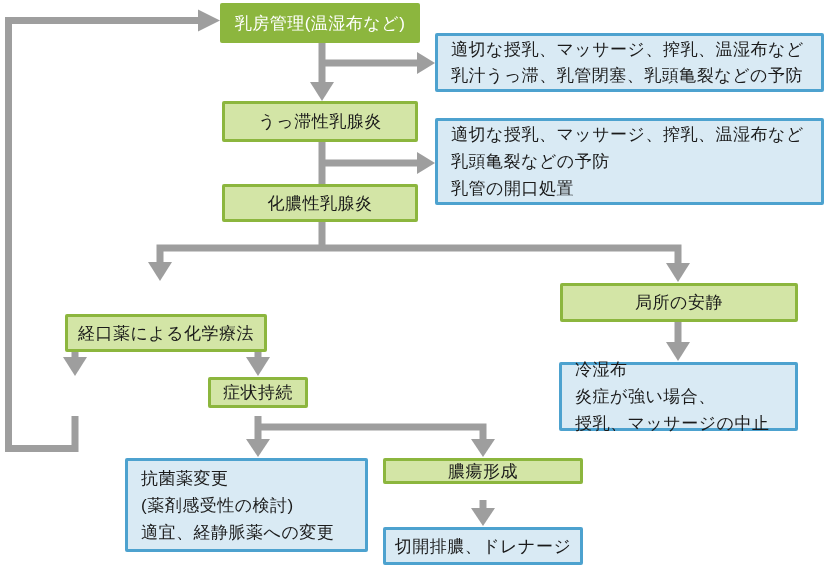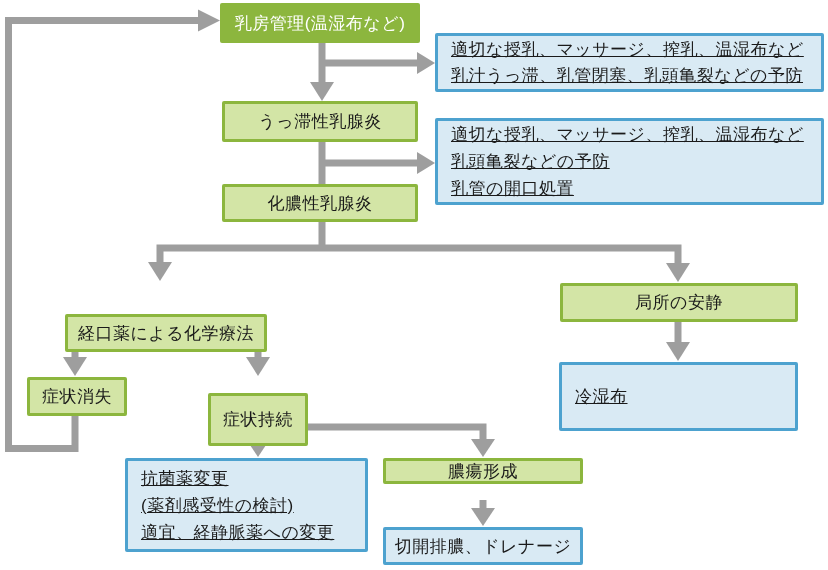--- a/index.html
+++ b/index.html
@@ -16,30 +16,30 @@
     font-size:17px;font-weight:500;letter-spacing:0.5px;
     box-sizing:border-box;text-align:center;border-radius:2px;
   }
   .node.header{background:#8CB63E;color:#ffffff;border:none;}
   .node.green{background:#D3E5A6;border:3px solid #8CB63E;}
   .node.blue{background:#D9EAF4;border:3px solid #4DA2CF;}
   .note{
     position:absolute;display:flex;flex-direction:column;justify-content:center;
     background:#D9EAF4;border:3px solid #4DA2CF;border-radius:2px;
     box-sizing:border-box;font-size:17px;font-weight:500;letter-spacing:0.5px;
-    padding:4px 6px 4px 13px;line-height:27px;text-decoration:underline;
+    padding:4px 6px 4px 13px;line-height:27px;
   }
   
   #n-management{left:220px;top:3px;width:200px;height:40px;}
   #n-stasis{left:222px;top:101px;width:196px;height:41px;}
   #n-suppurative{left:222px;top:184px;width:196px;height:38px;text-align:right;}
   #n-oral-chemo{left:65px;top:282px;width:202px;height:38px;margin-top:32px;}
   #n-local-rest{left:560px;top:283px;width:238px;height:39px;}
   #n-resolved{left:27px;top:377px;width:100px;height:39px;}
-  #n-persist{left:208px;top:377px;width:100px;height:53px;margin-top:16px;}
+  #n-persist{left:208px;top:377px;width:100px;height:31px;}
   #n-abscess{left:383px;top:458px;width:200px;height:26px;}
   #n-incision{left:383px;top:527px;width:200px;height:38px;}
   
   #note-prevention-initial{left:435px;top:33px;width:389px;height:59px;line-height:26px;}
   #note-prevention-stasis{left:435px;top:118px;width:389px;height:87px;}
   #note-cold-compress{left:559px;top:362px;width:239px;height:69px;}
   #note-antibiotic-change{left:125px;top:458px;width:243px;height:94px;}
 </style>
 </head>
 <body>
@@ -89,23 +89,20 @@
   </div>
   <div id="n-suppurative" class="node green">
     <span>化膿性乳腺炎</span>
   </div>
   <div id="n-oral-chemo" class="node green">
     <span>経口薬による化学療法</span>
   </div>
   <div id="n-local-rest" class="node green">
     <span>局所の安静</span>
   </div>
-  <div id="n-resolved" class="node green">
-    <span>症状消失</span>
-  </div>
   <div id="n-persist" class="node green">
     <span>症状持続</span>
   </div>
   <div id="n-abscess" class="node green">
     <span>膿瘍形成</span>
   </div>
   <div id="n-incision" class="node blue">
     <span>切開排膿、ドレナージ</span>
   </div>
 
@@ -113,20 +110,22 @@
     <div>適切な授乳、マッサージ、搾乳、温湿布など</div>
     <div>乳汁うっ滞、乳管閉塞、乳頭亀裂などの予防</div>
   </div>
   <div id="note-prevention-stasis" class="note">
     <div>適切な授乳、マッサージ、搾乳、温湿布など</div>
     <div>乳頭亀裂などの予防</div>
     <div>乳管の開口処置</div>
   </div>
   <div id="note-cold-compress" class="note">
     <div>冷湿布</div>
+    <div>炎症が強い場合、</div>
+    <div>授乳、マッサージの中止</div>
   </div>
   <div id="note-antibiotic-change" class="note">
     <div>抗菌薬変更</div>
     <div>(薬剤感受性の検討)</div>
     <div>適宜、経静脈薬への変更</div>
   </div>
 
 </div>
 
 </body></html>

